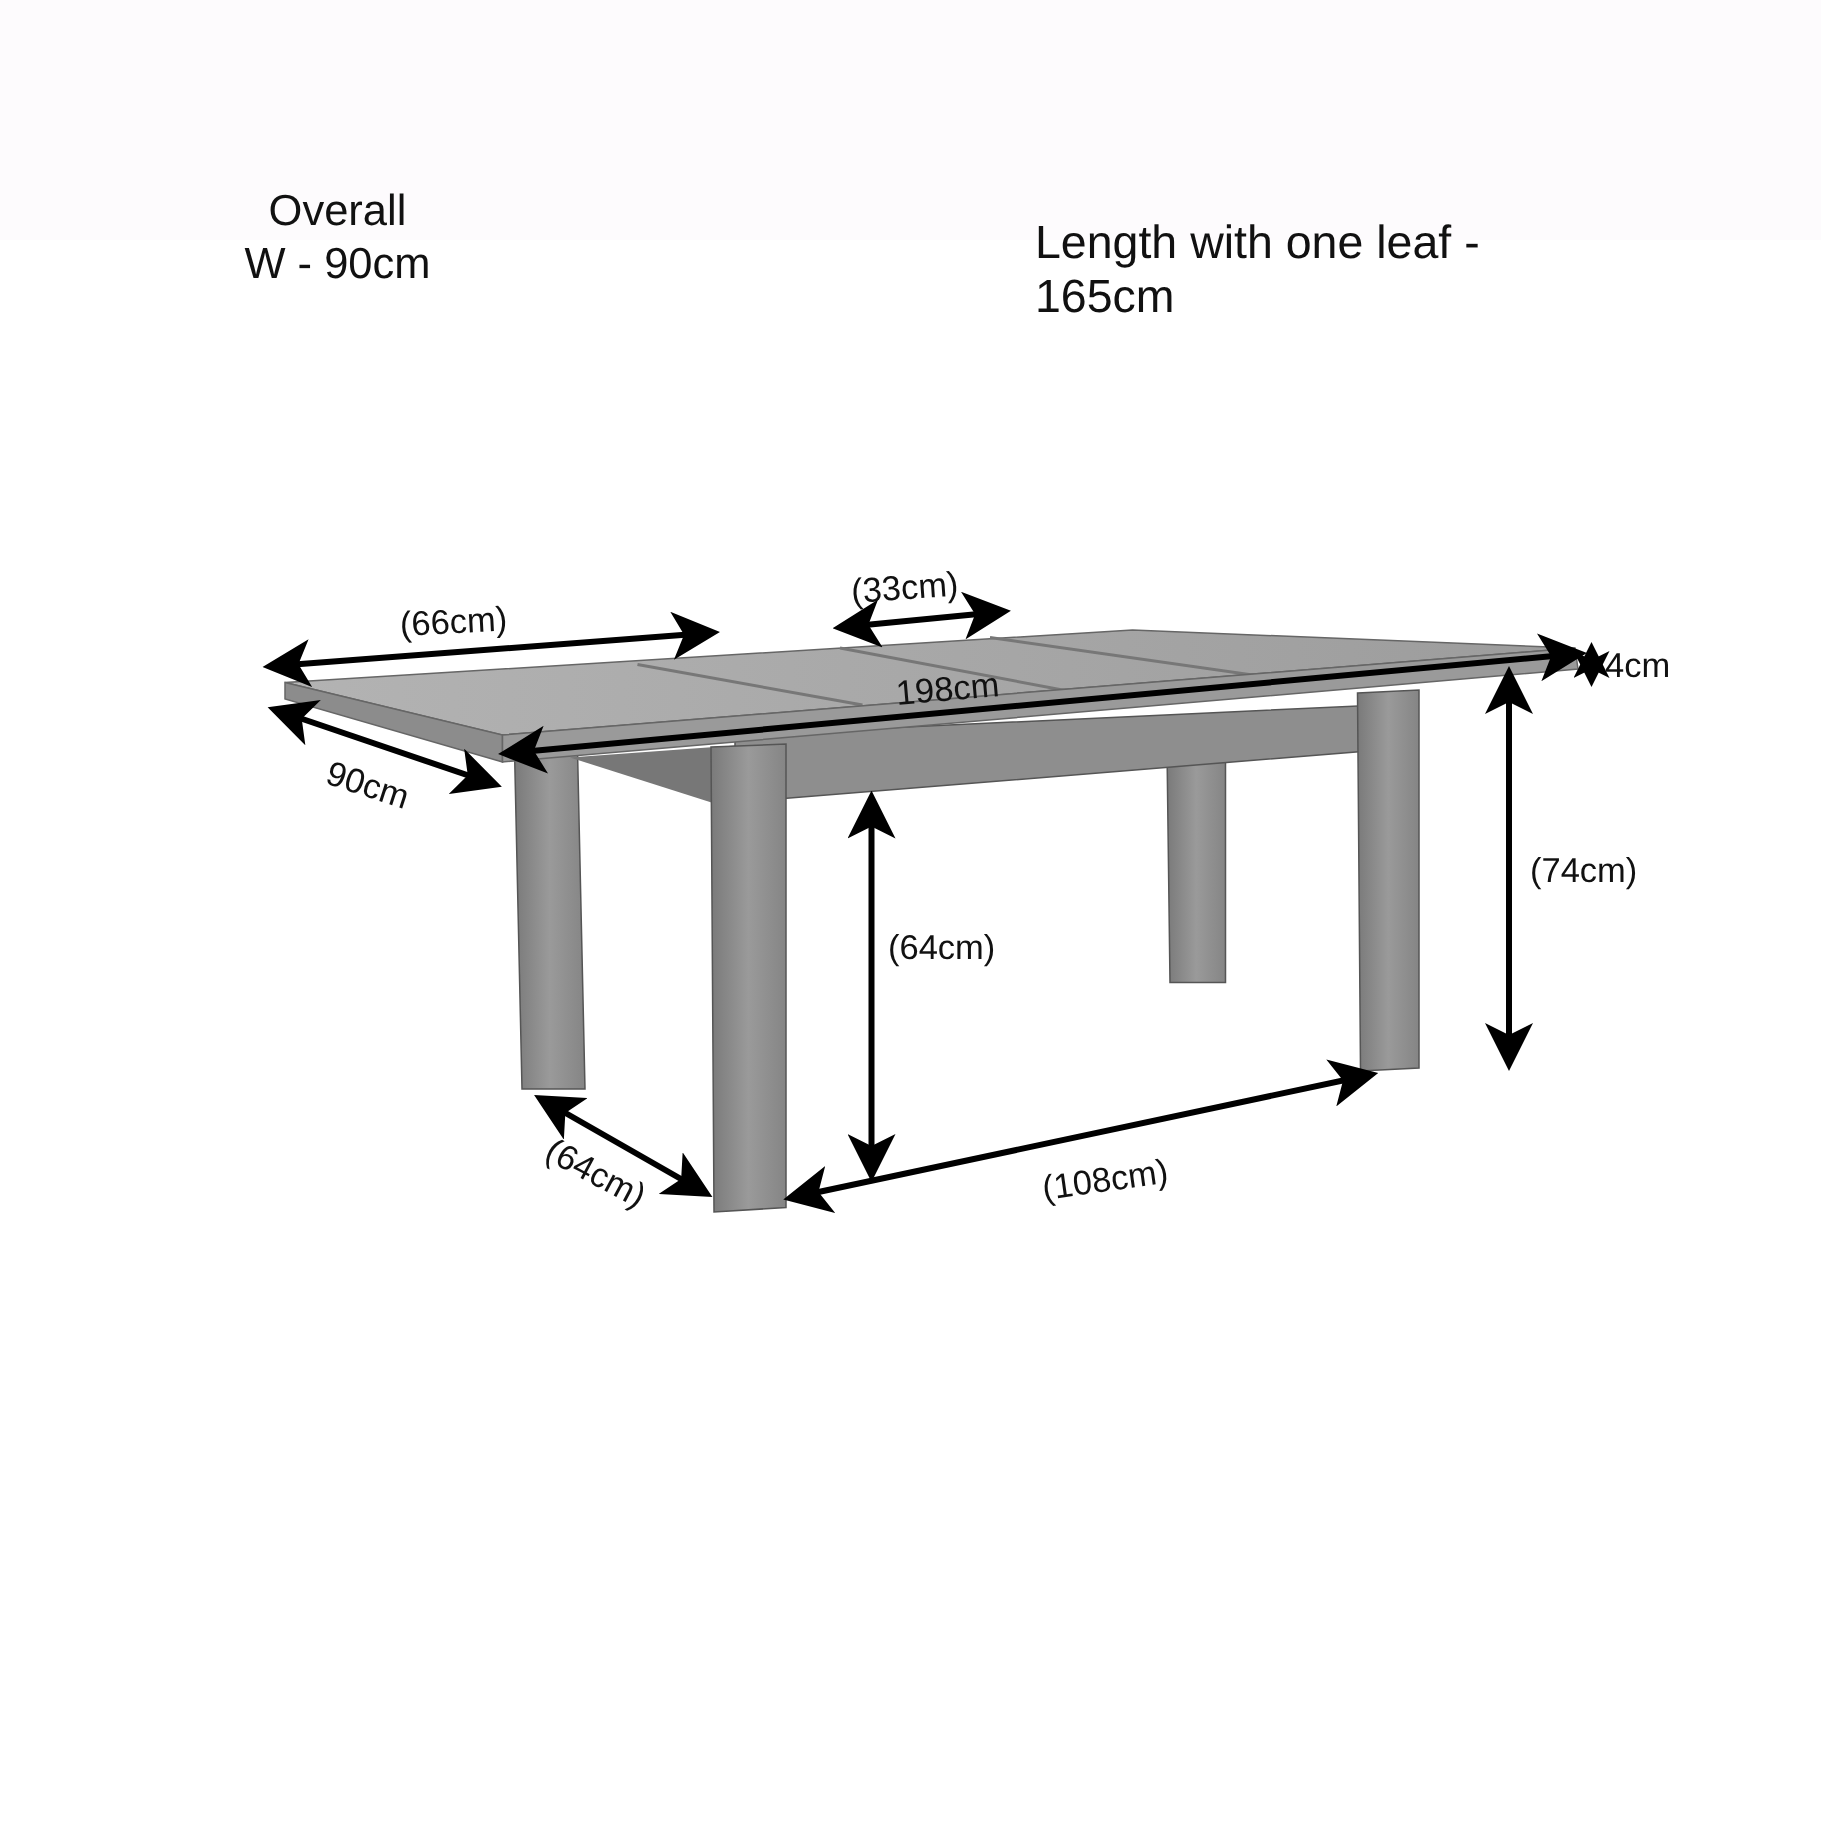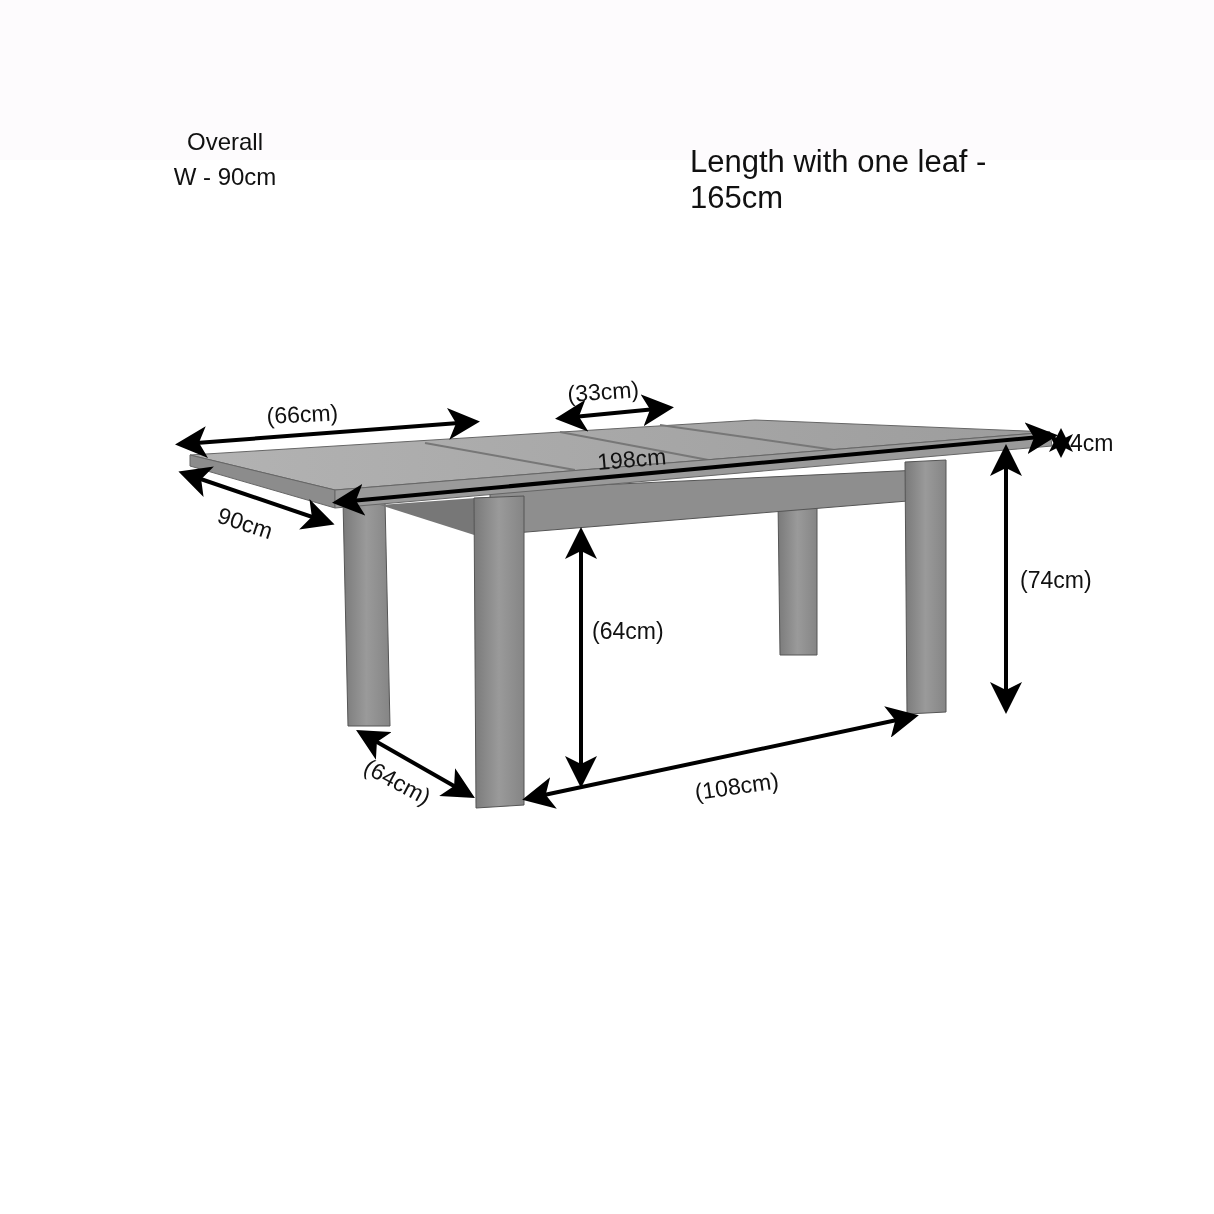--- a/index.html
+++ b/index.html
@@ -1,20 +1,20 @@
 <!DOCTYPE html>
 <html><head>
 <meta charset="utf-8">
 <style>
   html, body { margin: 0; padding: 0; background: #ffffff; }
   body { width: 1214px; height: 1214px; position: relative; overflow: hidden;
          font-family: "Liberation Sans", "DejaVu Sans", sans-serif; color: #111; }
   .topband { position: absolute; left: 0; top: 0; width: 1214px; height: 160px; background: #fdfbfd; }
   .overall { position: absolute; left: 100px; top: 124px; width: 250px; text-align: center;
-             font-size: 24px; line-height: 35px; }
+             font-size: 29px; line-height: 35px; }
   .leaf-note { position: absolute; left: 690px; top: 144px; width: 360px; text-align: left; font-size: 31px; }
   .footer-note { position: absolute; left: 90px; top: 930px; width: 1040px; text-align: center;
                  font-size: 24px; line-height: 36px; }
   svg.diagram { position: absolute; left: 0; top: 0; }
   .dim { font-family: "Liberation Sans", "DejaVu Sans", sans-serif; font-size: 23px; fill: #111; }
 </style>
 </head>
 <body>
 
 <div class="topband"></div>

